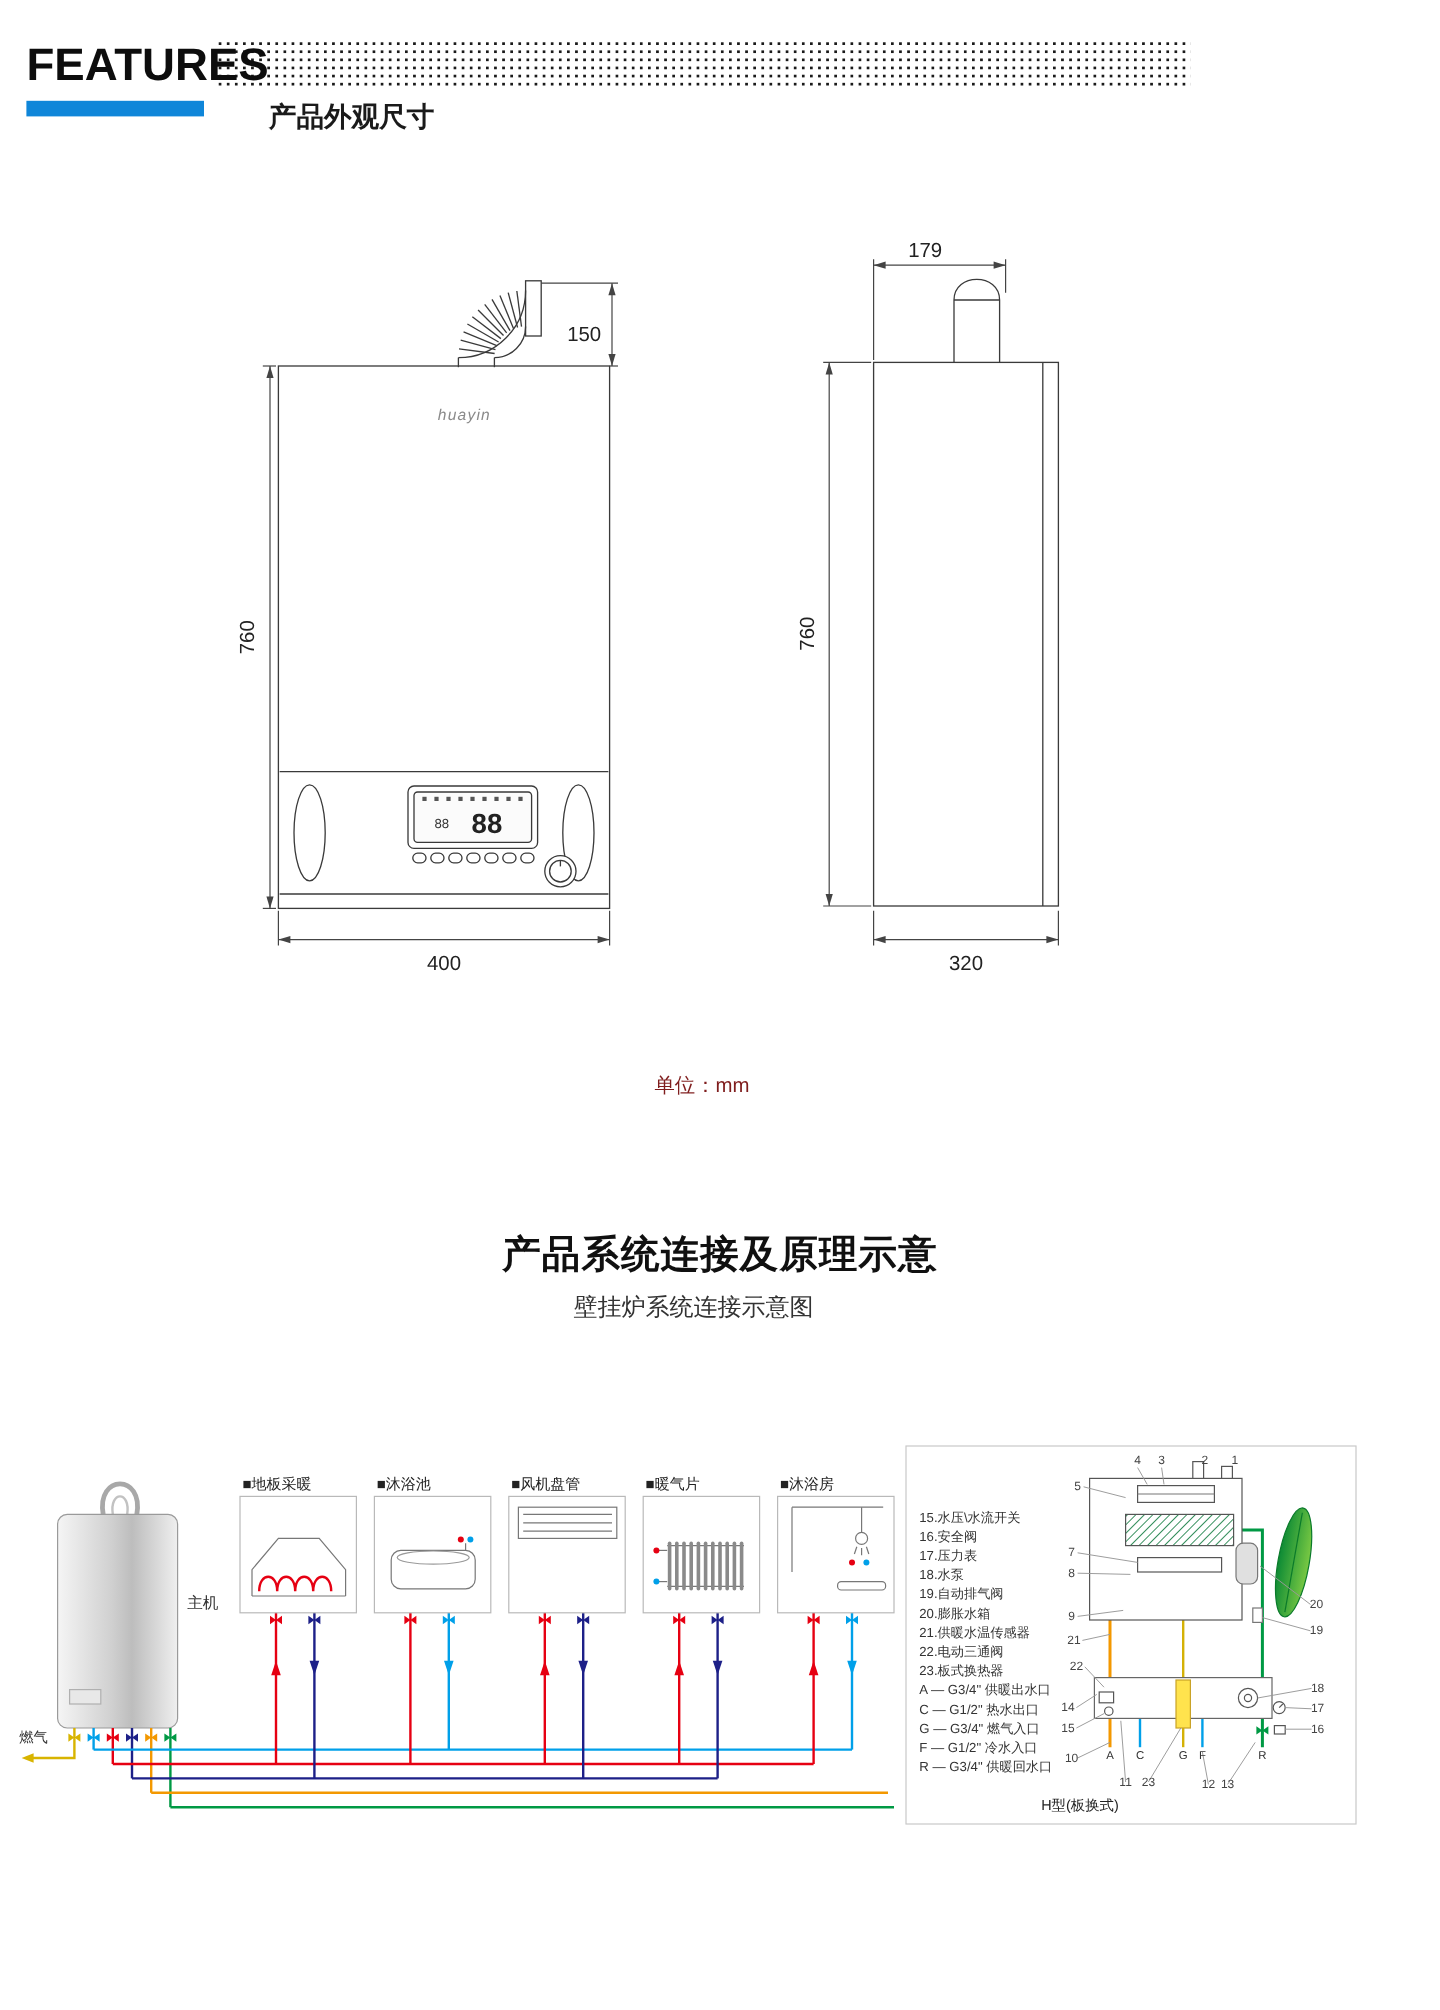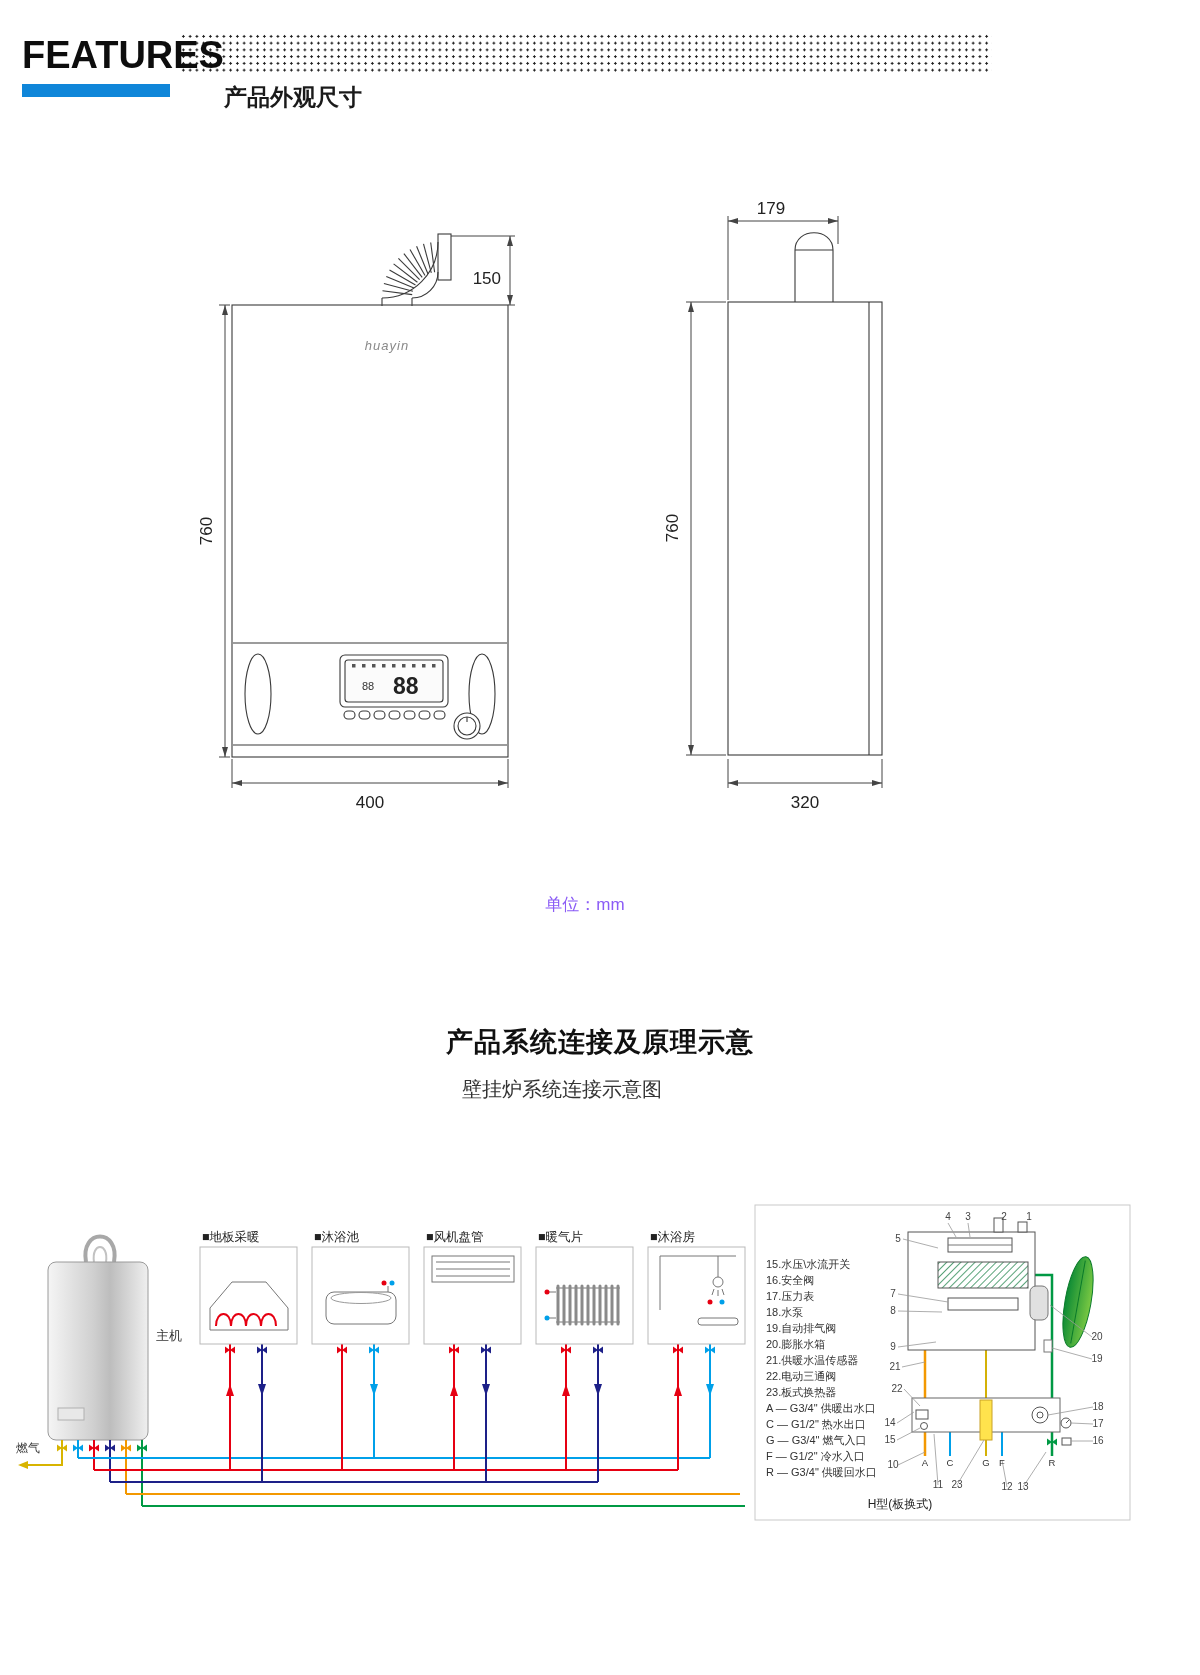--- a/index.html
+++ b/index.html
@@ -5,23 +5,23 @@
   html,body{margin:0;padding:0;background:#ffffff;}
   .page{position:relative;width:1200px;height:1675px;background:#fff;overflow:hidden;
         font-family:"Liberation Sans",sans-serif;color:#222;padding-left:12px;}
   .abs{position:absolute;}
   .brand{left:22px;top:34px;font-size:38px;font-weight:800;letter-spacing:0px;color:#0d0d0d;}
   .brand-bar{left:22px;top:84px;width:148px;height:13px;background:#0f86d9;}
   .dots{left:180px;top:33px;width:812px;height:42px;
         background-image:radial-gradient(#1a1a1a 1.1px, transparent 1.3px);
         background-size:6.75px 6.75px;}
   .section-title{left:196px;top:82px;font-size:23px;font-weight:700;color:#1a1a1a;margin-left:28px;}
-  .unit{top:893px;left:0;width:1170px;text-align:center;font-size:17px;color:#8b5cf6;}
-  .sys-title{top:1024px;left:0;width:1200px;text-align:center;font-size:27px;font-weight:700;color:#101010;letter-spacing:1px;}
-  .sys-sub{top:1076px;left:0;width:1124px;text-align:center;font-size:20px;color:#333;}
+  .unit{top:893px;left:0;width:1170px;text-align:center;font-size:17px;color:#7f1d1d;}
+  .sys-title{top:1024px;left:0;width:1200px;text-align:center;font-size:32px;font-weight:700;color:#101010;letter-spacing:1px;}
+  .sys-sub{top:1076px;left:16px;width:1124px;text-align:center;font-size:20px;color:#333;}
   svg{font-family:"Liberation Sans",sans-serif;}
   svg text{stroke:none;}
 </style>
 </head>
 <body>
 
 <div class="page">
 
   <div class="abs dots"></div>
   <div class="abs brand">FEATURES</div>

